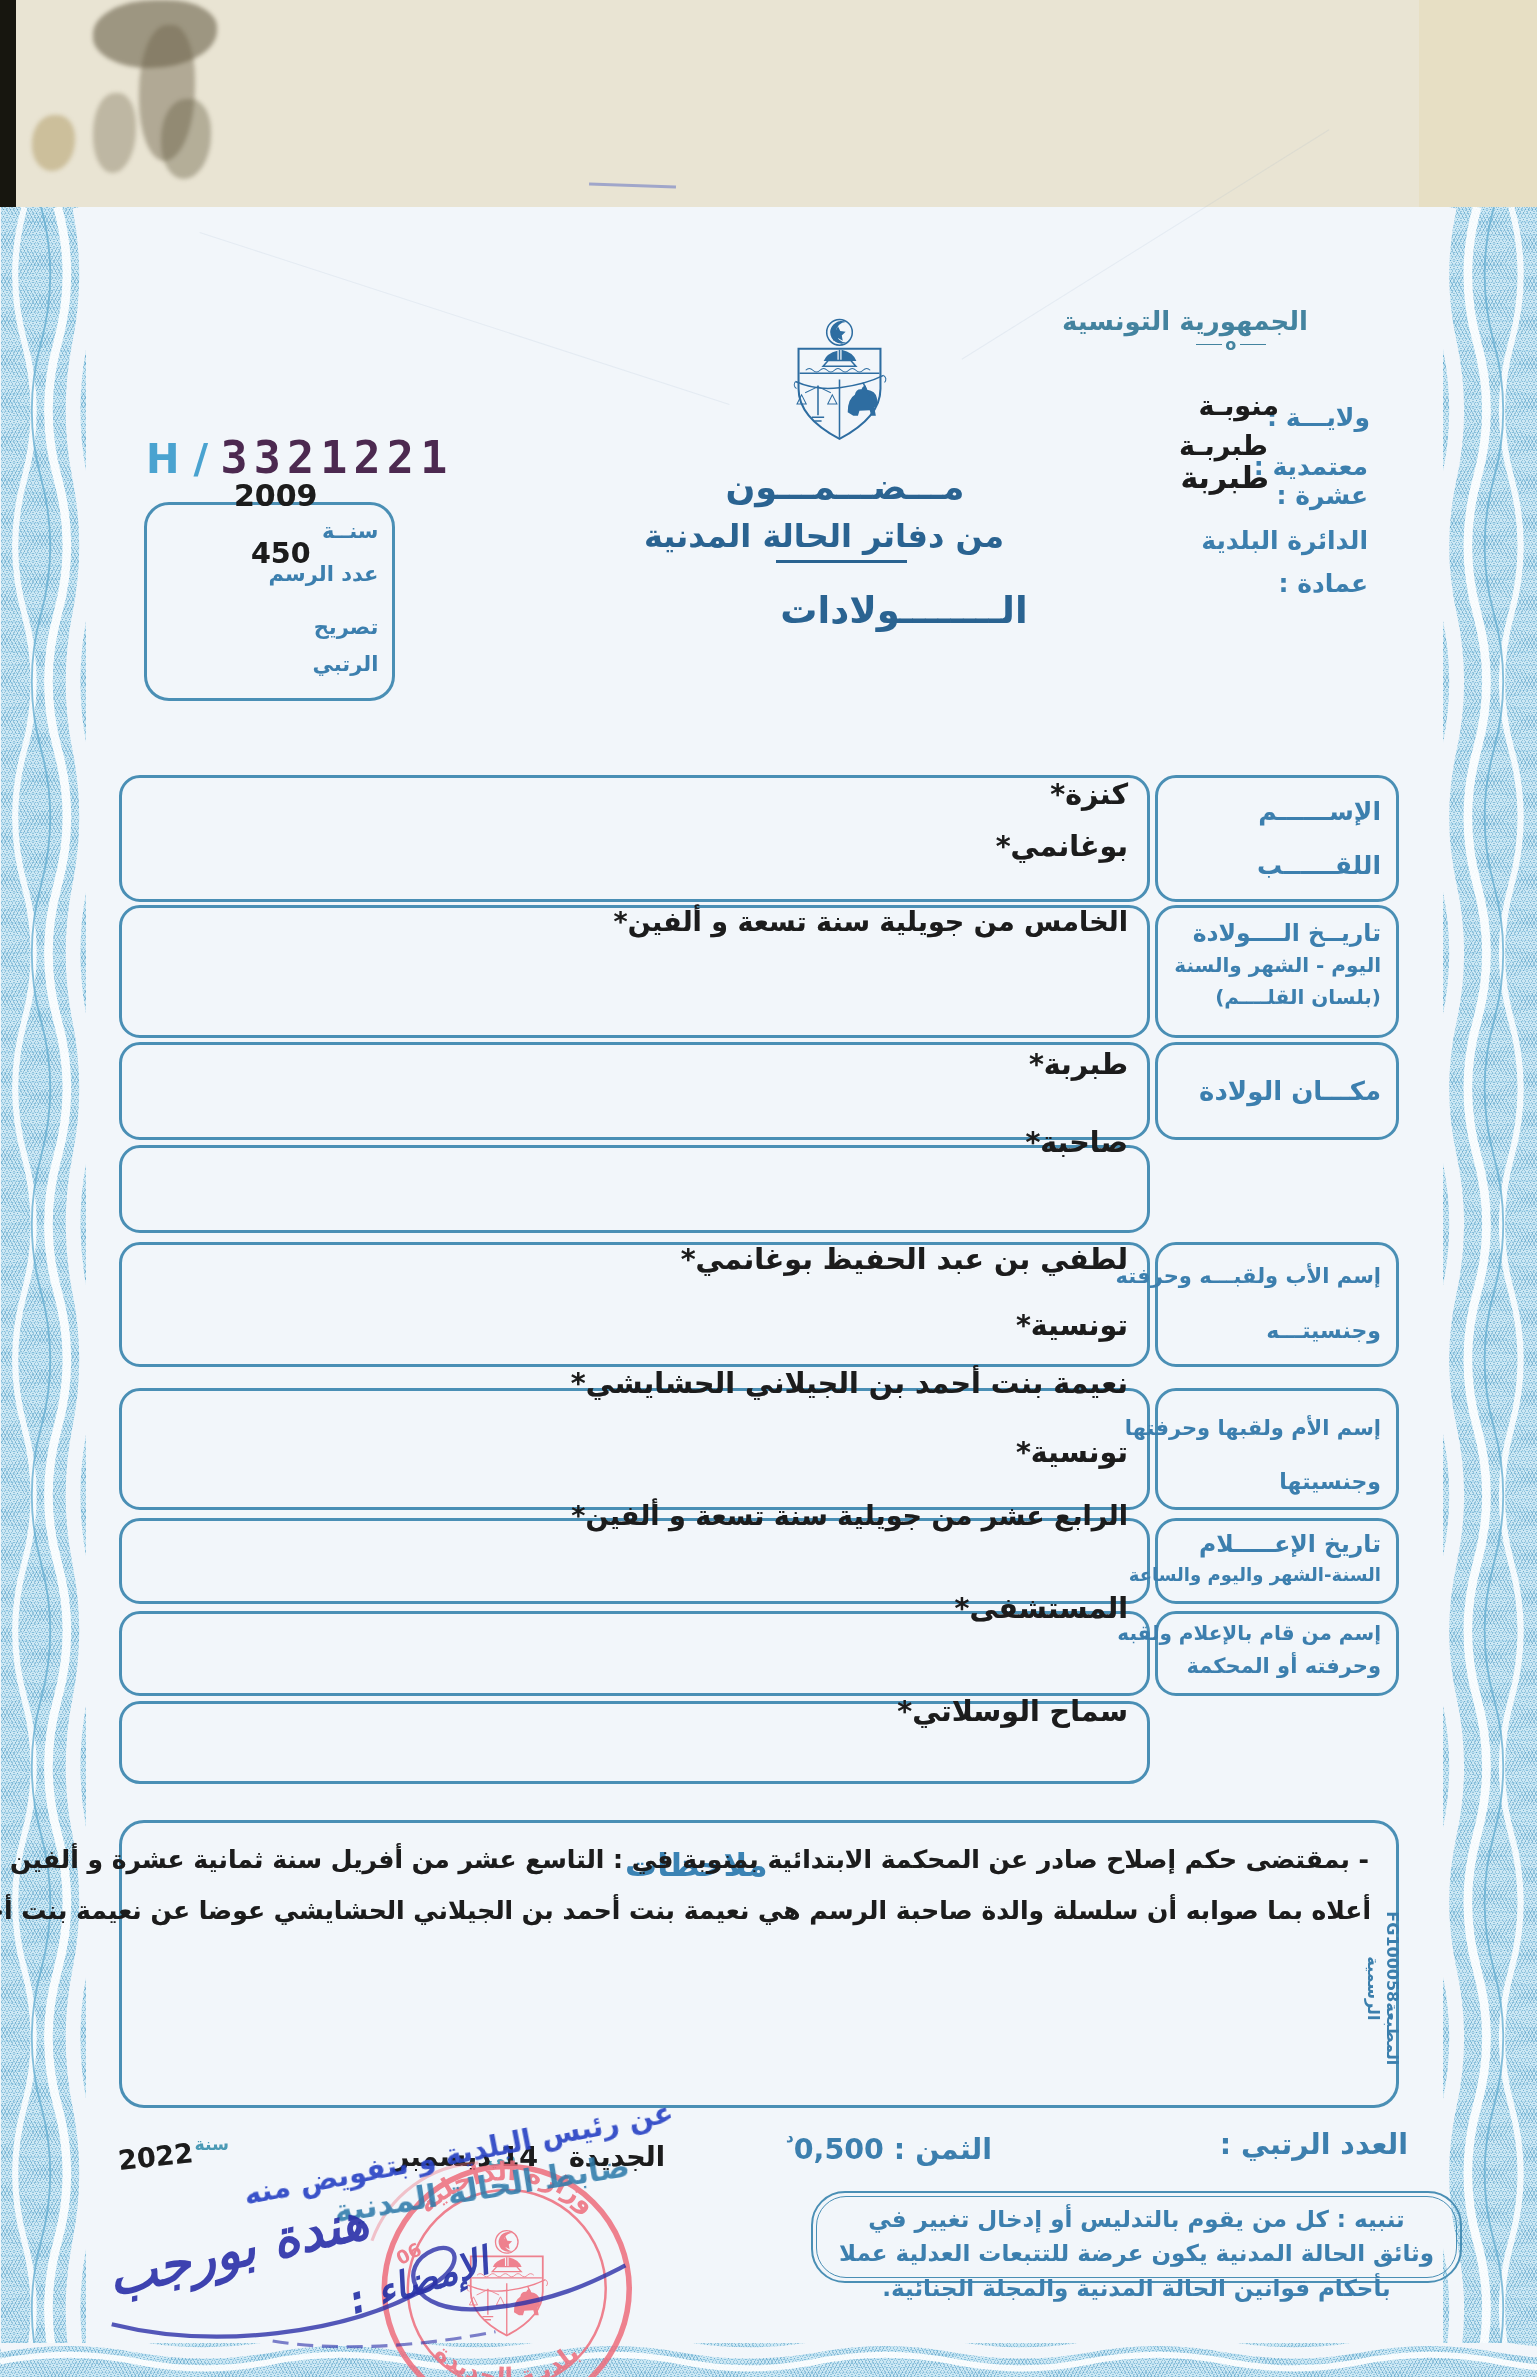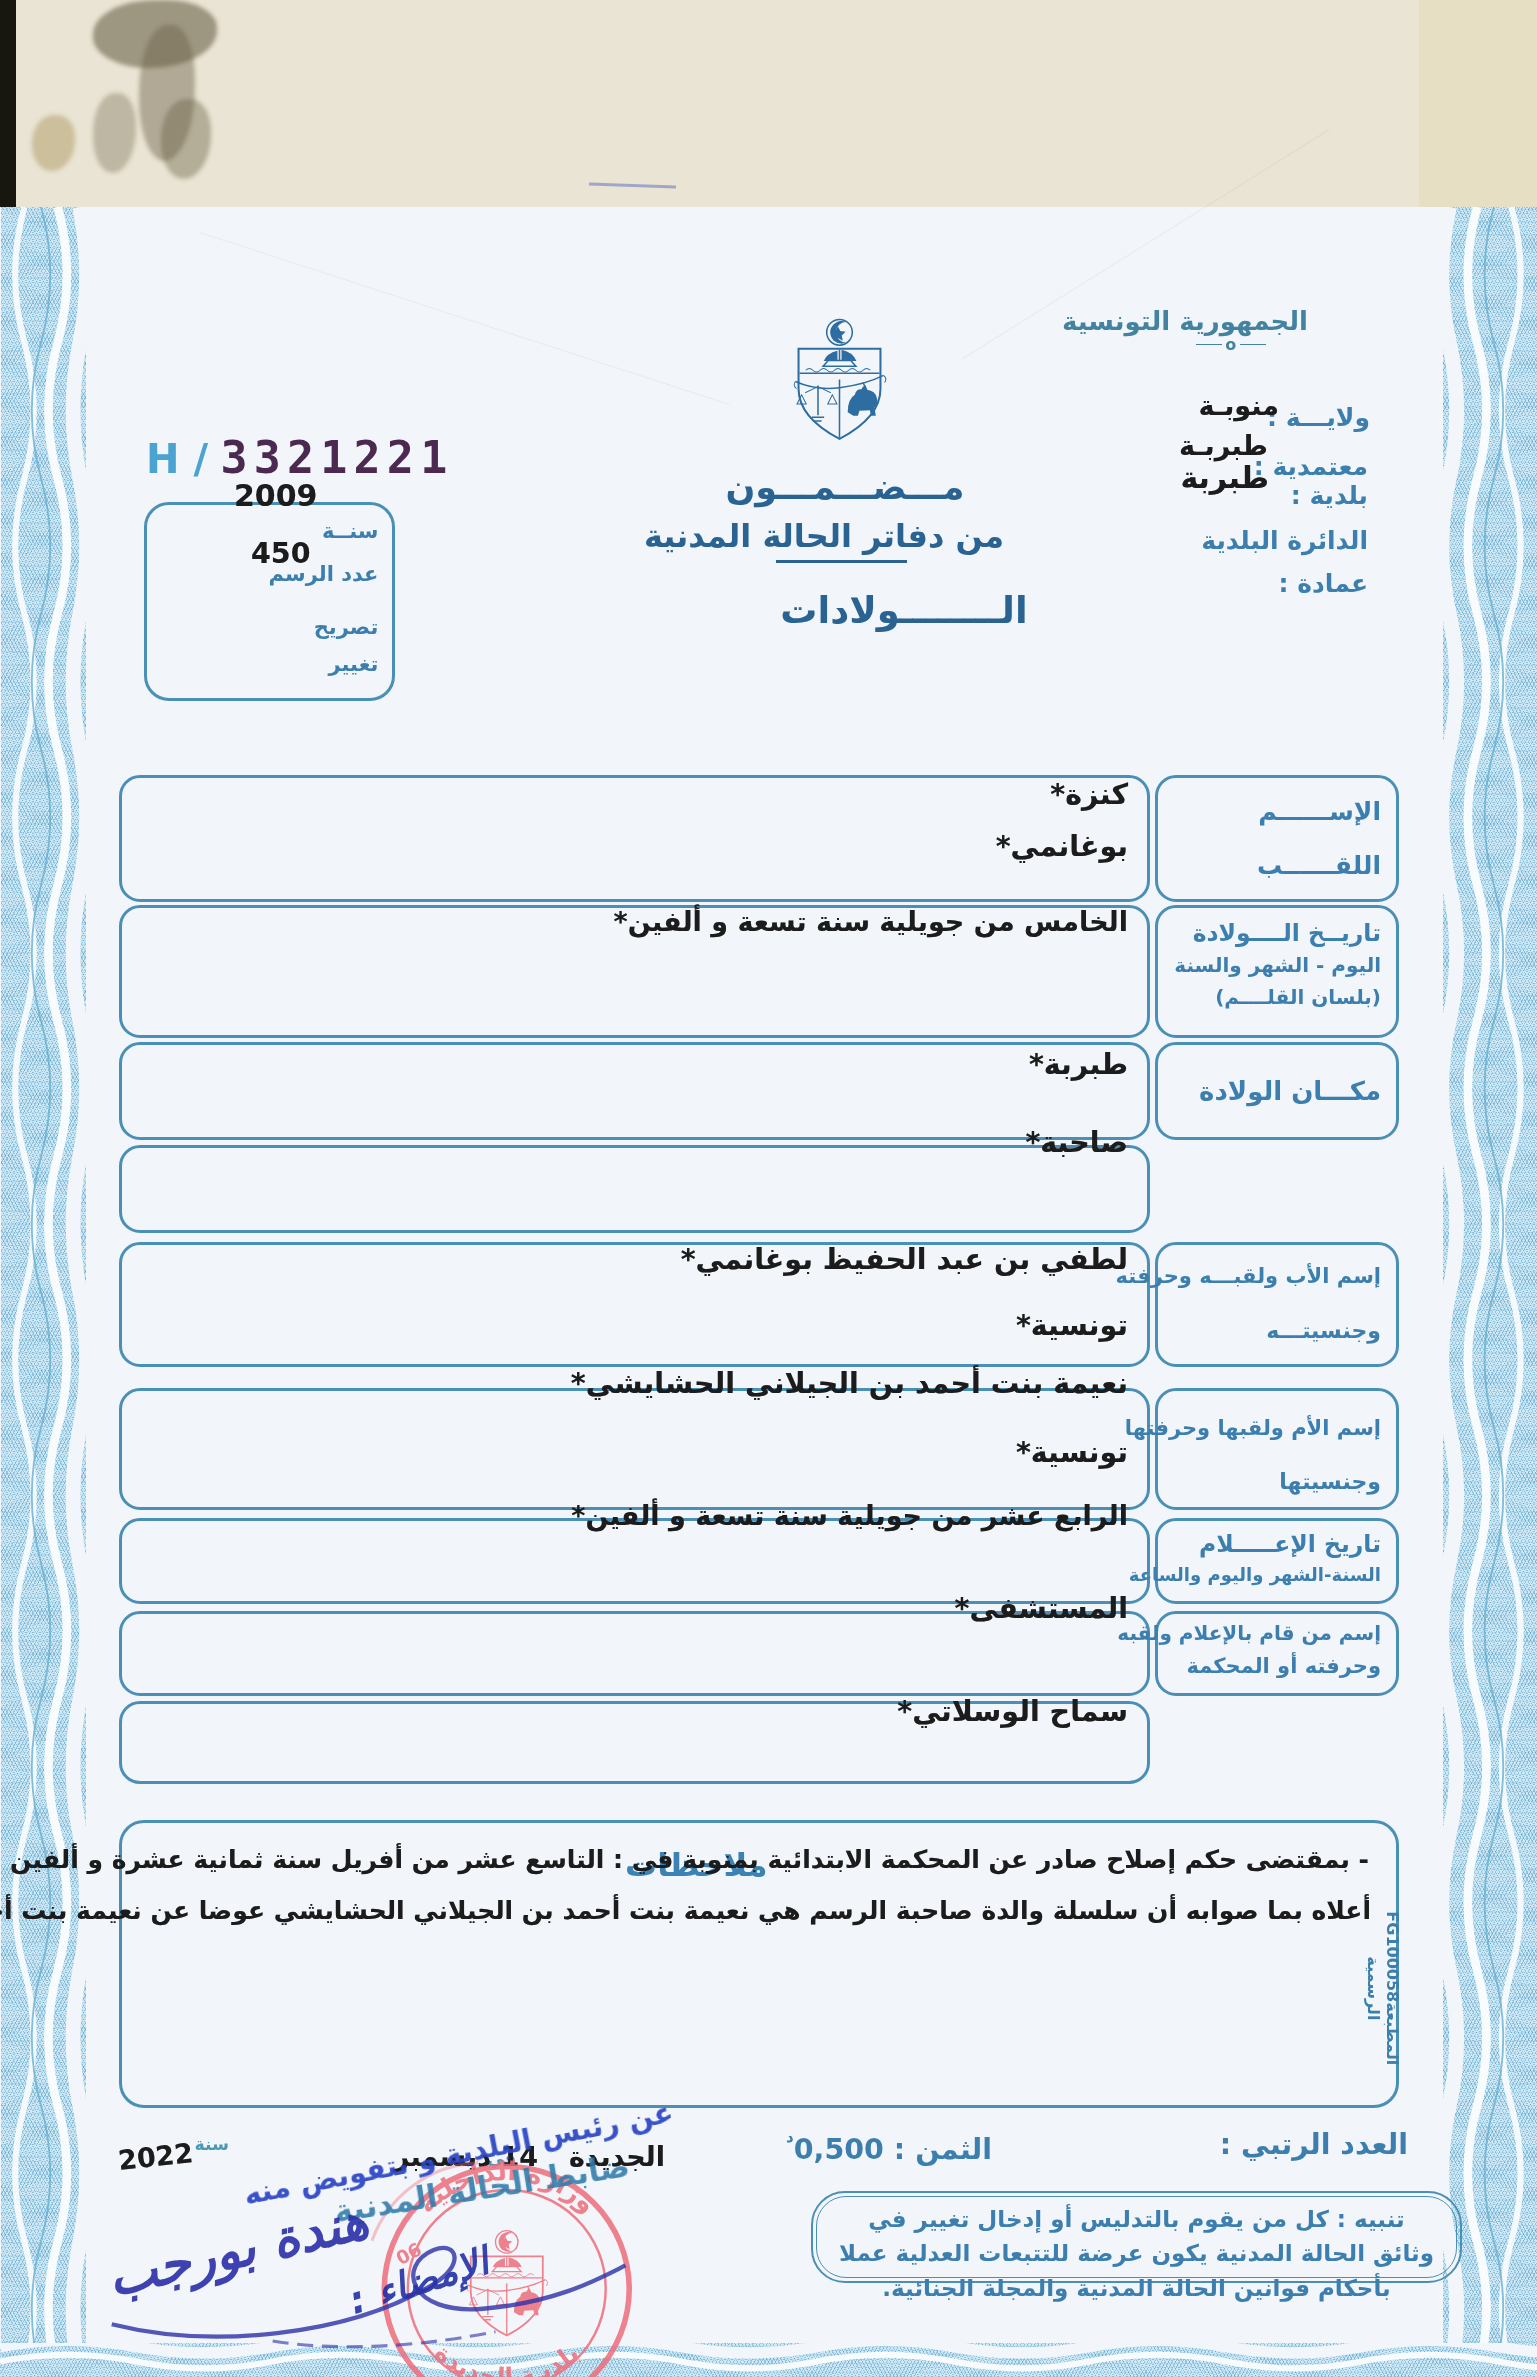--- a/index.html
+++ b/index.html
@@ -123,37 +123,37 @@
 
     <div class="abs blue-label rtl" style="right:229px;top:99px;font-size:26px;color:#43839f;">الجمهورية التونسية</div>
     <div class="abs sep-line" style="right:271px;top:128px;font-size:16px;">
         <span>o</span>
       </div>
 
     <div class="abs blue-label rtl" style="right:167px;top:196px;font-size:25px;">ولايـــة :</div>
     <div class="abs val" style="right:258px;top:183px;font-size:27px;">منوبـة</div>
     <div class="abs blue-label rtl" style="right:169px;top:245px;font-size:25px;">معتمدية :</div>
     <div class="abs val" style="right:269px;top:223px;font-size:27px;">طبربـة</div>
-    <div class="abs blue-label rtl" style="right:169px;top:274px;font-size:25px;">بلدية :</div>
+    <div class="abs blue-label rtl" style="right:169px;top:274px;font-size:25px;">عشرة :</div>
     <div class="abs val" style="right:268px;top:253px;font-size:30px;">طبربة</div>
     <div class="abs blue-label rtl" style="right:169px;top:319px;font-size:25px;">الدائرة البلدية</div>
     <div class="abs blue-label rtl" style="right:169px;top:362px;font-size:25px;">عمادة :</div>
 
     <div class="abs" style="left:146px;top:224px;display:flex;align-items:baseline;gap:12.4px;">
       <span class="serial-prefix">H /</span>
       <span class="serial-digits">3321221</span>
     </div>
 
     <div class="abs val" style="left:234px;top:271px;font-size:30px;z-index:3;">2009</div>
     <div class="abs" id="regbox">
       <div class="abs blue-label rtl" style="right:13.6px;top:13.6px;font-size:21px;">سنــة</div>
       <div class="abs val" style="left:104px;top:32px;font-size:28.5px;">450</div>
       <div class="abs blue-label rtl" style="right:13.6px;top:57px;font-size:21px;">عدد الرسم</div>
       <div class="abs blue-label rtl" style="right:13.6px;top:110px;font-size:21px;">تصريح</div>
-      <div class="abs blue-label rtl" style="right:13.6px;top:147px;font-size:21px;">تغيير</div>
+      <div class="abs blue-label rtl" style="right:13.6px;top:147px;font-size:21px;">الرتبي</div>
     </div>
 
     <svg class="abs" style="left:788px;top:110px;width:103px;height:128px;color:#2e6da1;" viewBox="0 0 200 250">
       <use href="#emblem"></use>
     </svg>
     <div class="abs titleblue" style="left:681px;top:260px;width:328px;font-size:35px;">مـــضـــمـــون</div>
     <div class="abs titleblue" style="left:632px;top:310px;width:384px;font-size:32px;">من دفاتر الحالة المدنية</div>
     <div class="abs" style="left:776px;top:353px;width:131px;height:2.5px;background:#2a6391;"></div>
     <div class="abs titleblue" style="left:712px;top:382px;width:384px;font-size:37px;">الــــــــولادات</div>
 

